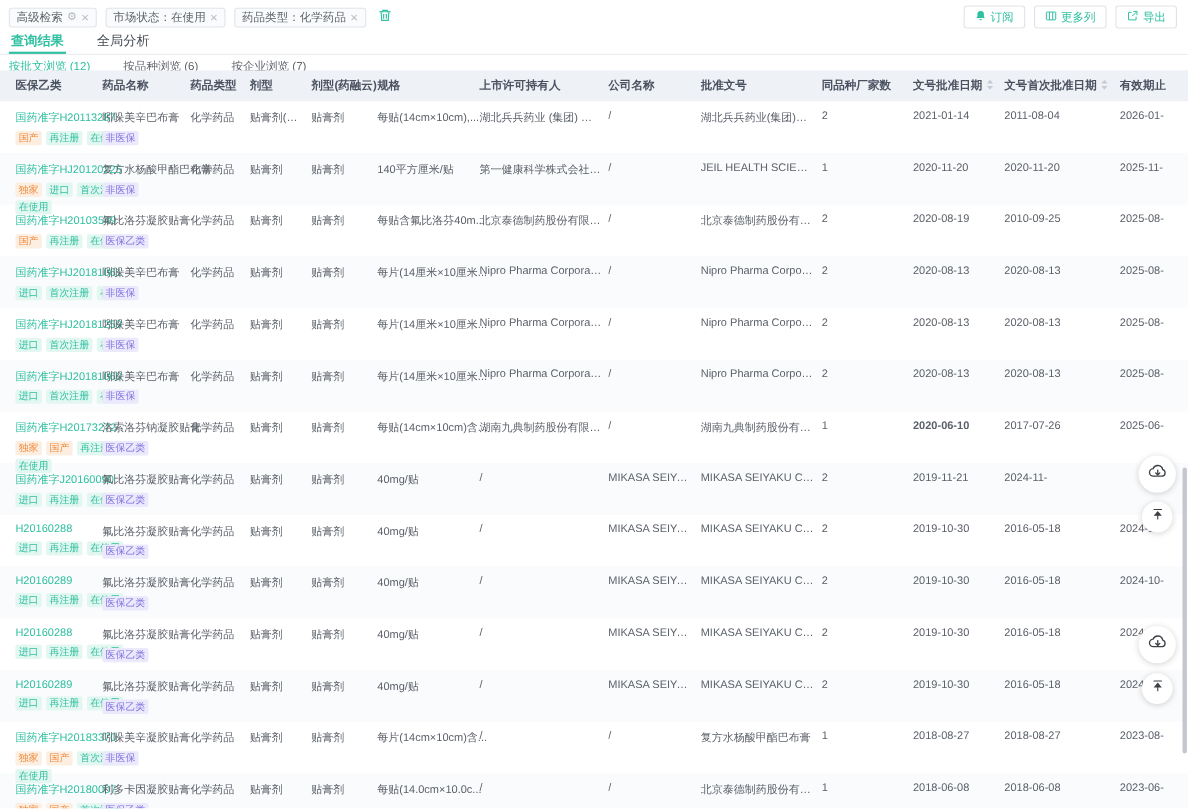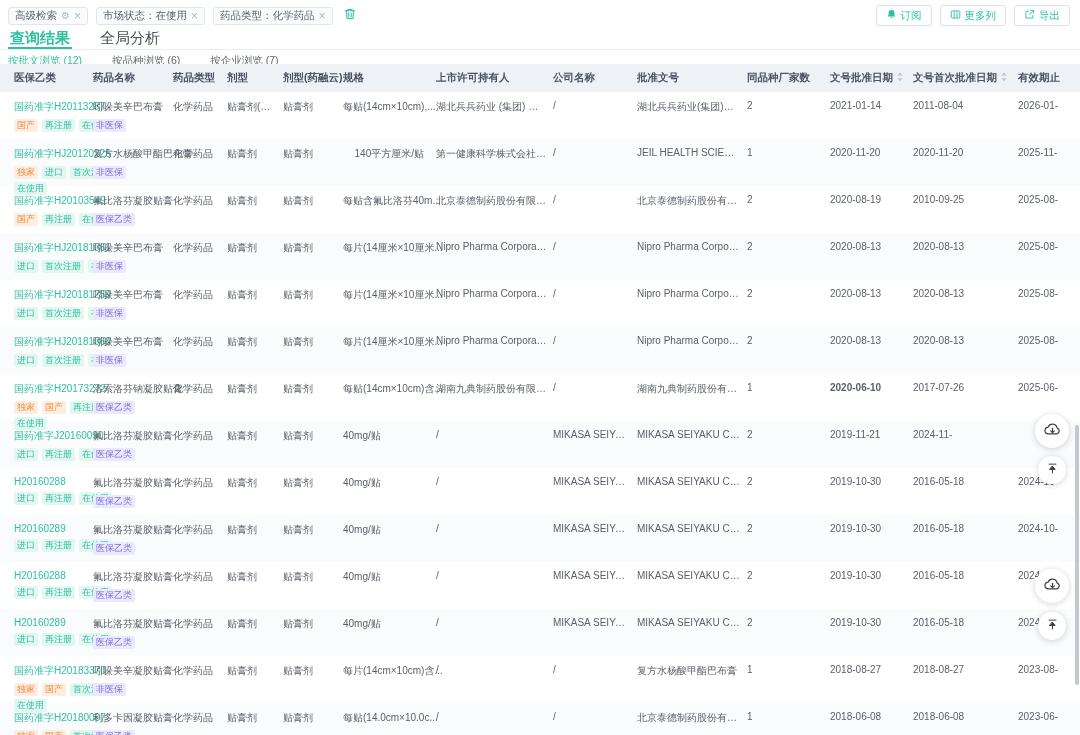--- a/index.html
+++ b/index.html
@@ -12,21 +12,21 @@
   .chips { display:flex; align-items:center; }
   .chip { display:inline-flex; align-items:center; gap:4px; border:1px solid #e1e4e9; background:#fafbfc; border-radius:3px; padding:2px 6px; font-size:10.5px; color:#5f646c; margin-right:8px; height:18px; white-space:nowrap; cursor:pointer; }
   .chip .gear { color:#b4bac2; font-size:10px; line-height:1; }
   .chip .x { color:#b4bac2; font-size:12px; line-height:1; cursor:pointer; }
   .trash-btn { background:none; border:none; cursor:pointer; margin-left:2px; display:flex; align-items:center; }
   .toolbar { margin-left:auto; display:flex; gap:8px; }
   .tb-btn { display:inline-flex; align-items:center; gap:4px; border:1px solid #dfe3e8; border-radius:3px; background:#fff; color:#2fc0a1; font-size:10.5px; padding:0 9px; height:21px; cursor:pointer; white-space:nowrap; }
 
   
   .tabbar { position:absolute; top:27px; left:0; width:1080px; height:23px; border-bottom:1px solid #ebedf0; padding-left:8px; display:flex; gap:26px; }
-  .tab { font-size:15px; color:#474d56; cursor:pointer; padding:2px 2px 0; }
+  .tab { font-size:12px; color:#474d56; cursor:pointer; padding:2px 2px 0; }
   .tab.active { color:#2fc0a1; font-weight:bold; border-bottom:2px solid #2fc0a1; }
 
   .subtabs { position:absolute; top:54px; left:0; height:16px; padding-left:8px; display:flex; gap:30px; }
   .subtab { font-size:10.5px; color:#5f646c; cursor:pointer; white-space:nowrap; }
   .subtab.active { color:#2fc0a1; }
 
   
   .thead { position:absolute; top:64px; left:0; width:1110px; height:28px; background:#eef1f5; display:flex; align-items:center; }
   .th { font-size:10.5px; font-weight:bold; color:#4a5160; white-space:nowrap; overflow:hidden; padding-right:6px; display:flex; align-items:center; gap:3px; }
   .tbody { position:absolute; top:92px; left:0; width:1110px; }
@@ -185,21 +185,21 @@
             <span class="tag tg-orange">独家</span>
             <span class="tag tg-teal">进口</span>
             <span class="tag tg-teal">首次注册</span>
             <span class="tag tg-teal">在使用</span>
           </div>
         </div>
         <div class="td c1 ovis" style="flex: 0 0 80px; width: 80px;"><div class="drug-name">复方水杨酸甲酯巴布膏</div><span class="tag ins-tag tg-purple">非医保</span></div>
         <div class="td c2" style="flex: 0 0 54px; width: 54px;">化学药品</div>
         <div class="td c3" style="flex: 0 0 56px; width: 56px;">贴膏剂</div>
         <div class="td c4" style="flex: 0 0 60px; width: 60px;">贴膏剂</div>
-        <div class="td c5 ovis" style="flex: 0 0 87px; width: 87px; text-align: right;">140平方厘米/贴</div>
+        <div class="td c5 ovis" style="flex: 0 0 87px; width: 87px;">140平方厘米/贴</div>
         <div class="td c6" style="flex: 0 0 123px; width: 123px;">第一健康科学株式会社 (JEIL H...</div>
         <div class="td c7" style="flex: 0 0 84px; width: 84px;">/</div>
         <div class="td c8" style="flex: 0 0 110px; width: 110px;">JEIL HEALTH SCIENCE INC.</div>
         <div class="td c9" style="flex: 0 0 83px; width: 83px;">1</div>
         <div class="td c10" style="flex: 0 0 83px; width: 83px;">2020-11-20</div>
         <div class="td c11" style="flex: 0 0 105px; width: 105px;">2020-11-20</div>
         <div class="td c12" style="flex: 0 0 92px; width: 92px;">2025-11-</div>
       </div>
       <div class="tr">
         <div class="td c0 ovis" style="flex: 0 0 93px; width: 93px;">

